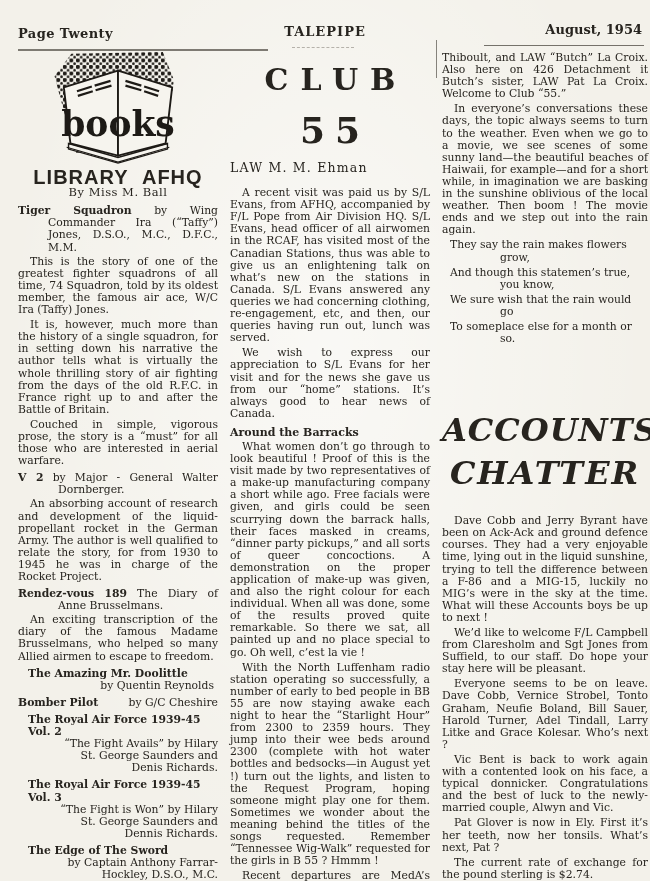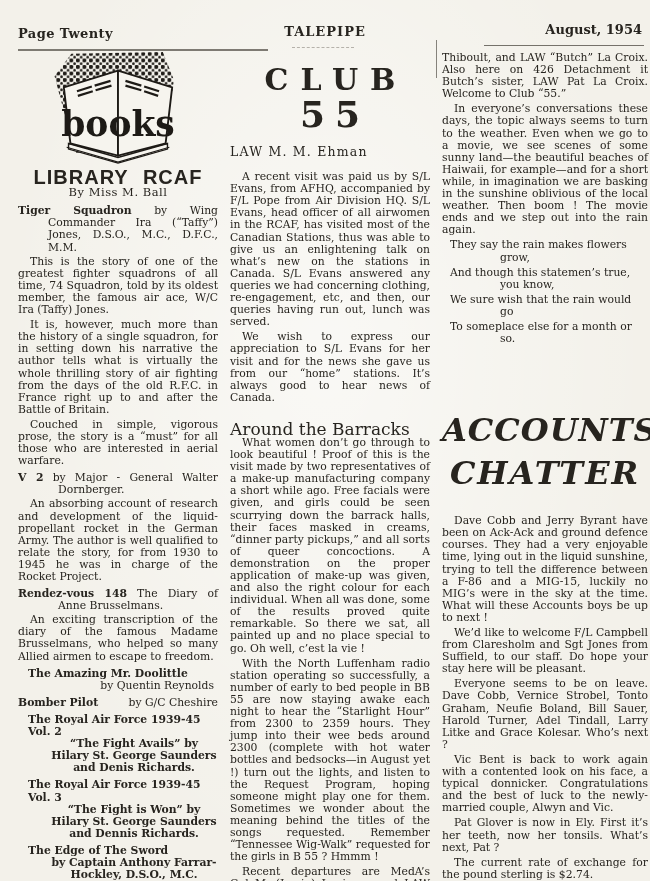--- a/index.html
+++ b/index.html
@@ -30,29 +30,29 @@
   .ind{text-indent:12px;}
   .b{font-weight:bold;}
 
   
   .logo-wrap{text-align:center;margin:0 0 4px;}
   .lib-title{font-family:"Liberation Sans",sans-serif;font-weight:bold;font-size:20px;letter-spacing:1px;word-spacing:8px;text-align:center;margin:0 0 3px;}
   .lib-byline{text-align:center;font-size:11.5px;margin:0 0 7px;letter-spacing:.5px;}
   .hang{padding-left:30px;text-indent:-30px;text-align:justify;margin:4px 0 2px;}
   .hang40{padding-left:40px;text-indent:-40px;text-align:justify;margin:5px 0 2px;}
   .bk{margin-top:5px;margin-left:10px;}
-  .sub-block{padding-left:22px;text-align:center;margin:0 0 2px;font-weight:bold;}
+  .sub-block{padding-left:22px;text-align:right;margin:0 0 2px;}
   .author-right{text-align:right;padding-right:4px;margin:0 0 2px;}
   .row-split{display:flex;justify-content:space-between;margin:5px 0 2px;}
 
   
-  .club-title{font-weight:bold;font-size:30px;line-height:35px;text-align:center;letter-spacing:12px;margin:10px 0 0;text-indent:12px;}
+  .club-title{font-weight:bold;font-size:30px;line-height:35px;text-align:center;letter-spacing:12px;margin:10px 0 16px;text-indent:12px;}
   .club-title2{font-weight:bold;font-size:36px;line-height:35px;text-align:center;letter-spacing:10px;margin:0 0 14px;text-indent:10px;}
   .club-byline{text-align:left;font-size:12.5px;letter-spacing:1.2px;margin:0 0 13px;}
-  .subhead{font-weight:normal;margin:19px 0 2px;font-size:17px;}
+  .subhead{font-weight:bold;margin:7px 0 2px;font-size:11px;}
 
   
   .poem p{padding-left:58px;text-indent:-50px;text-align:left;margin:1px 0 3px;}
   .acct-title{font-weight:bold;font-style:italic;font-size:32px;line-height:43px;text-align:center;letter-spacing:1px;margin:64px 0 0;}
   .acct-title2{font-weight:bold;font-style:italic;font-size:32px;line-height:43px;text-align:center;letter-spacing:2px;margin:0 0 20px;}
 </style>
 </head>
 <body>
 
 <div class="page">
@@ -92,32 +92,32 @@
               <path d="M56,41 L73,36"></path>
             <path d="M88,31 L105,36"></path>
               <path d="M108,37 L124,42"></path>
             <path d="M88,36 L105,41"></path>
               <path d="M108,42 L123,47"></path>
           </g>
           <text x="80" y="90" text-anchor="middle" font-family="DejaVu Serif, serif" font-weight="bold" font-size="37" fill="#1d1a16">books</text>
         </svg>
       </div>
 
-      <div class="lib-title">LIBRARY RCAF</div>
+      <div class="lib-title">LIBRARY AFHQ</div>
       <div class="lib-byline">By Miss M. Ball</div>
 
       <p class="p hang"><span class="b">Tiger Squadron</span><span> by Wing Commander Ira (“Taffy”) Jones, D.S.O., M.C., D.F.C., M.M.</span></p>
       <p class="p ind">This is the story of one of the greatest fighter squadrons of all time, 74 Squadron, told by its oldest member, the famous air ace, W/C Ira (Taffy) Jones.</p>
       <p class="p ind">It is, however, much more than the history of a single squadron, for in setting down his narrative the author tells what is virtually the whole thrilling story of air fighting from the days of the old R.F.C. in France right up to and after the Battle of Britain.</p>
       <p class="p ind">Couched in simple, vigorous prose, the story is a “must” for all those who are interested in aerial warfare.</p>
 
       <p class="p hang40"><span class="b">V 2</span><span>  by Major - General Walter Dornberger.</span></p>
       <p class="p ind">An absorbing account of research and development of the liquid-propellant rocket in the German Army.  The author is well qualified to relate the story, for from 1930 to 1945 he was in charge of the Rocket Project.</p>
 
-      <p class="p hang40"><span class="b">Rendez-vous 148</span><span>   The Diary of Anne Brusselmans.</span></p>
+      <p class="p hang40"><span class="b">Rendez-vous 189</span><span>   The Diary of Anne Brusselmans.</span></p>
       <p class="p ind">An exciting transcription of the diary of the famous Madame Brusselmans, who helped so many Allied airmen to escape to freedom.</p>
 
       <div class="bk">
         <div class="b">The Amazing Mr. Doolittle</div>
         <div class="author-right">by Quentin Reynolds</div>
       </div>
 
       <div class="row-split">
         <span class="b">Bomber Pilot</span>
         <span>by G/C Cheshire</span>

